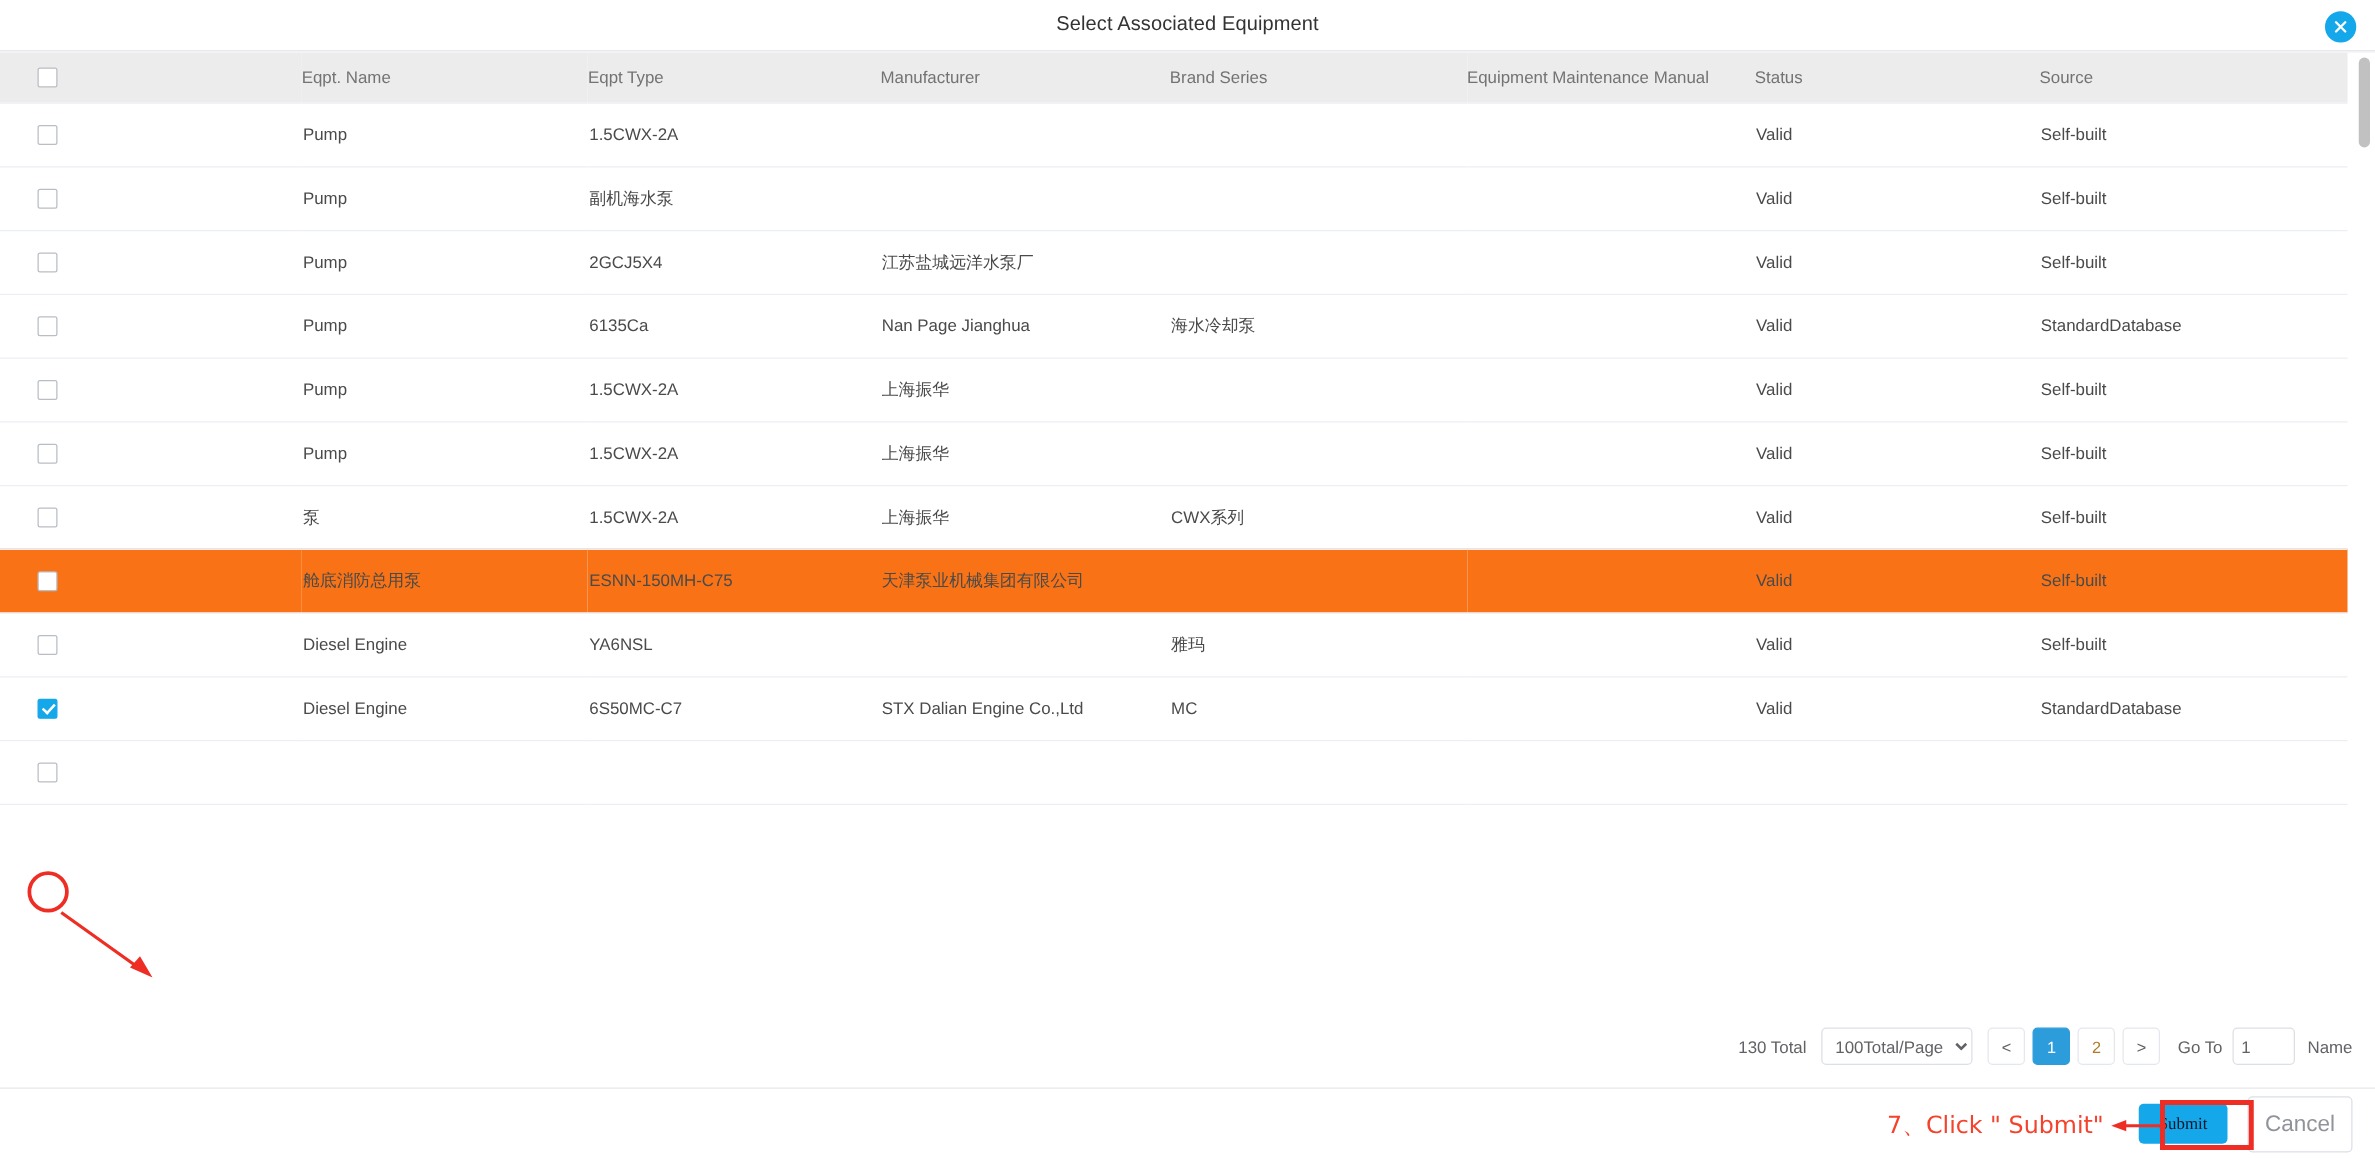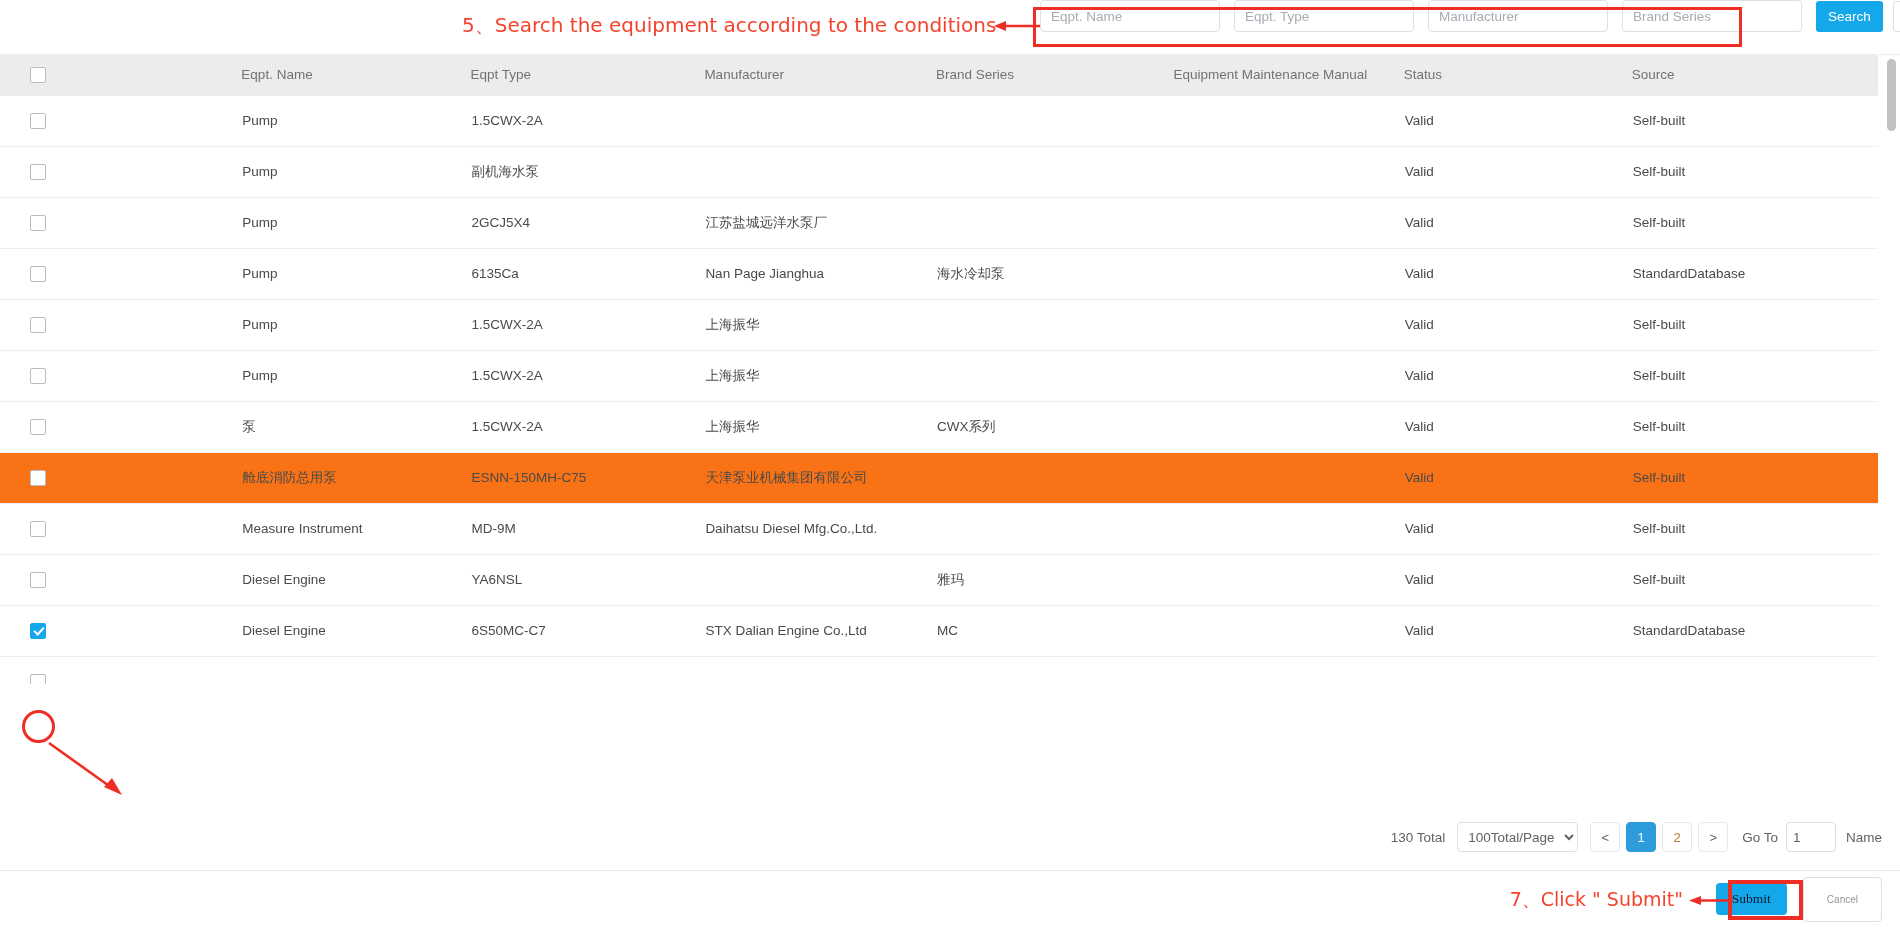--- a/index.html
+++ b/index.html
@@ -325,66 +325,54 @@
     background: #14a7ea;
     border: none;
     border-radius: 4px;
     color: #0f172a;
     font-size: 13.5px;
     cursor: pointer;
     font-family: Liberation Serif, serif;
   }
   .btn-cancel {
     height: 45px;
-    padding: 0 23px;
+    padding: 0 13px;
     background: #fff;
     border: 1px solid #dcdfe6;
     border-radius: 4px;
     color: #909399;
-    font-size: 10px;
+    font-size: 18px;
     margin-left: 16px;
     cursor: pointer;
     font-family: "Liberation Sans", sans-serif;
   }
   .hl-submit {
     position: absolute;
     right: 97px;
     top: 9px;
     width: 75px;
     height: 40px;
     border: 4px solid #ee2d24;
     pointer-events: none;
   }
 </style>
 </head>
 <body>
 
 <div class="dialog">
 
-
-  <div class="search-row">
-    <div class="anno-search">5、Search the equipment according to the conditions</div>
-    <svg class="anno-arrow-left" viewBox="0 0 55 14">
-      <path d="M54 7 L10 7" stroke="#ee2d24" stroke-width="2.4"></path>
-      <path d="M1 7 L13 2 L13 12 Z" fill="#ee2d24"></path>
-    </svg>
-
-    <div class="search-box-wrap">
-      <div class="search-fields">
-        <input class="search-input" type="text" placeholder="Eqpt. Name" style="">
-        <input class="search-input" type="text" placeholder="Eqpt. Type" style="">
-        <input class="search-input" type="text" placeholder="Manufacturer" style="">
-        <input class="search-input" type="text" placeholder="Brand Series" style="">
-      </div>
-      <button class="btn-search">Search</button>
-      <button class="btn-clear">Clear</button>
+  <div class="dlg-header">
+    <div class="dlg-title">Select Associated Equipment</div>
+    <div class="close-btn">
+      <svg width="13" height="13" viewBox="0 0 13 13">
+        <path d="M2.8 2.8 L10.2 10.2 M10.2 2.8 L2.8 10.2" stroke="#ffffff" stroke-width="1.9" stroke-linecap="round"></path>
+      </svg>
     </div>
-
-    <div class="hl-search"></div>
   </div>
+
 
   <div class="table-area">
     <div class="tbl-scroll">
       <table class="eq">
         <thead>
           <tr>
             <th class="c-check">
               <span class="cbx"></span>
             </th>
             <th class="c-name">Eqpt. Name</th>
@@ -472,30 +460,20 @@
               <td class="c-name cn">舱底消防总用泵</td>
               <td class="c-type">ESNN-150MH-C75</td>
               <td class="c-manu cn">天津泵业机械集团有限公司</td>
               <td class="c-brand"></td>
               <td class="c-manual"></td>
               <td class="c-status">Valid</td>
               <td class="c-source">Self-built</td>
             </tr>
             <tr>
               <td class="c-check"><span class="cbx"></span></td>
-              <td class="c-name">Measure Instrument</td>
-              <td class="c-type">MD-9M</td>
-              <td class="c-manu">Daihatsu Diesel Mfg.Co.,Ltd.</td>
-              <td class="c-brand"></td>
-              <td class="c-manual"></td>
-              <td class="c-status">Valid</td>
-              <td class="c-source">Self-built</td>
-            </tr>
-            <tr>
-              <td class="c-check"><span class="cbx"></span></td>
               <td class="c-name">Diesel Engine</td>
               <td class="c-type">YA6NSL</td>
               <td class="c-manu"></td>
               <td class="c-brand cn">雅玛</td>
               <td class="c-manual"></td>
               <td class="c-status">Valid</td>
               <td class="c-source">Self-built</td>
             </tr>
             <tr>
               <td class="c-check"><span class="cbx checked"></span></td>

